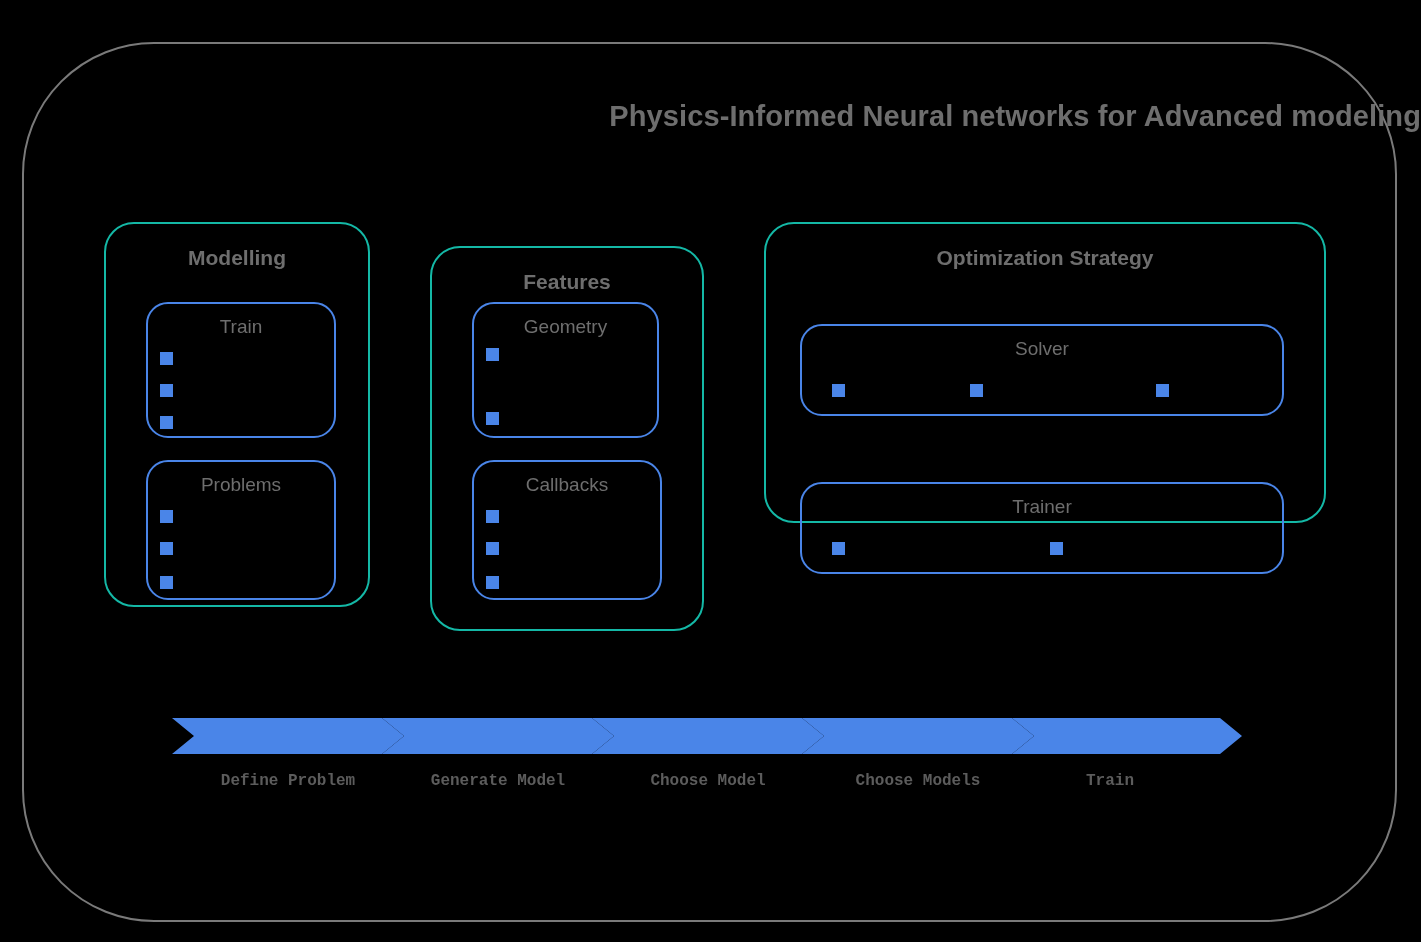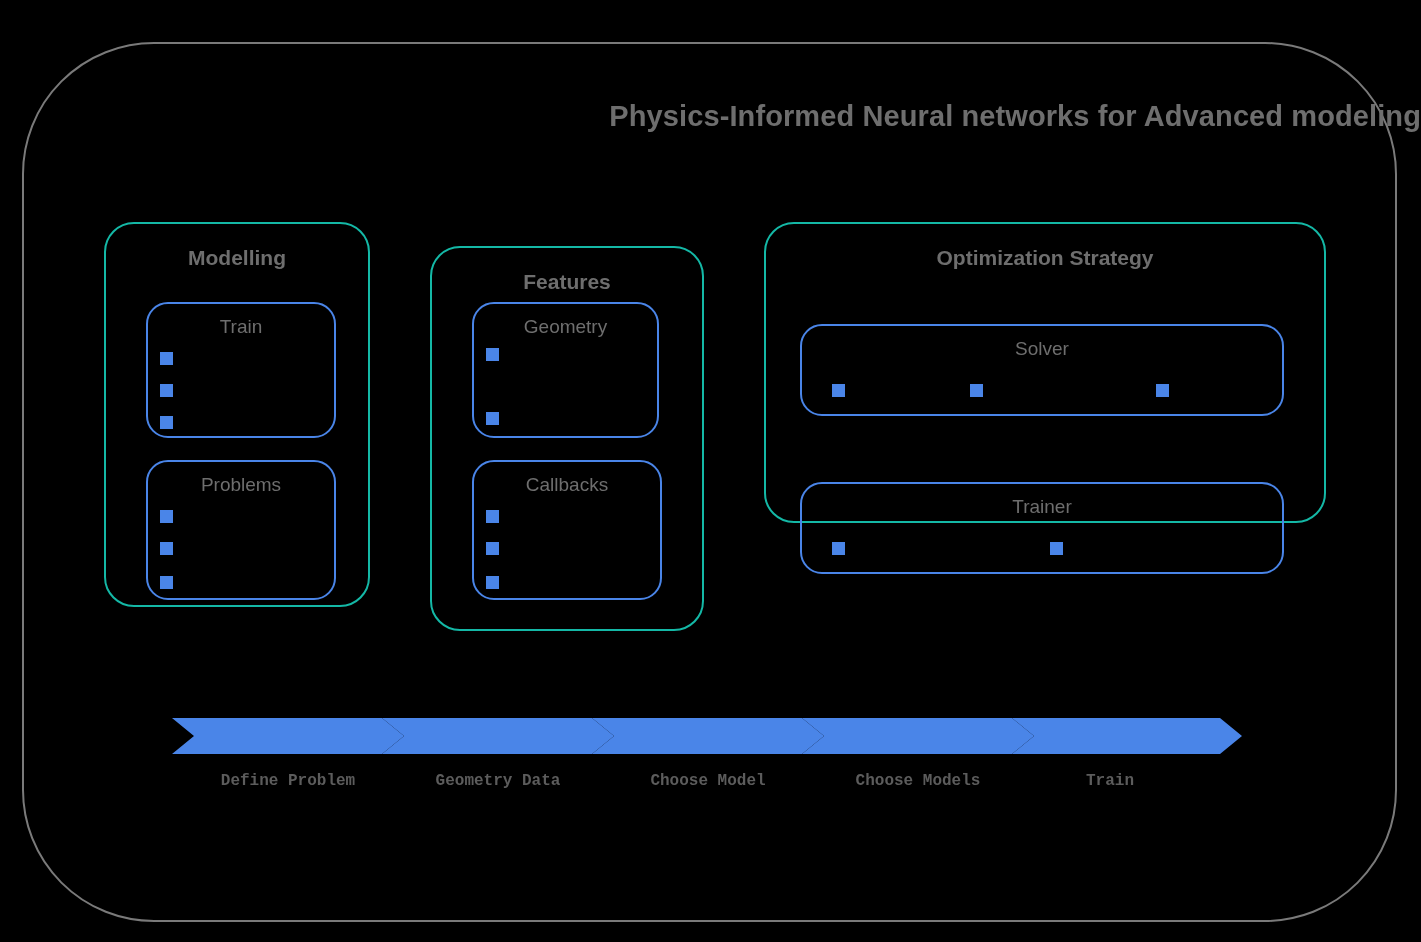--- a/index.html
+++ b/index.html
@@ -241,21 +241,21 @@
         <div class="face"></div>
       </div>
   </div>
 
   <div class="flow">
 
     <div class="chev first" style="left:172px; width:232px;"></div>
     <div class="flow-label" style="left:172px; width:232px;">Define Problem</div>
 
     <div class="chev mid" style="left:382px; width:232px;"></div>
-    <div class="flow-label" style="left:382px; width:232px;">Geometry Data</div>
+    <div class="flow-label" style="left:382px; width:232px;">Generate Model</div>
 
     <div class="chev mid" style="left:592px; width:232px;"></div>
     <div class="flow-label" style="left:592px; width:232px;">Choose Model</div>
 
     <div class="chev mid" style="left:802px; width:232px;"></div>
     <div class="flow-label" style="left:802px; width:232px;">Choose Models</div>
 
     <div class="chev last" style="left:1012px; width:230px;"></div>
     <div class="flow-label" style="left:1002px; width:216px;">Train</div>
 

